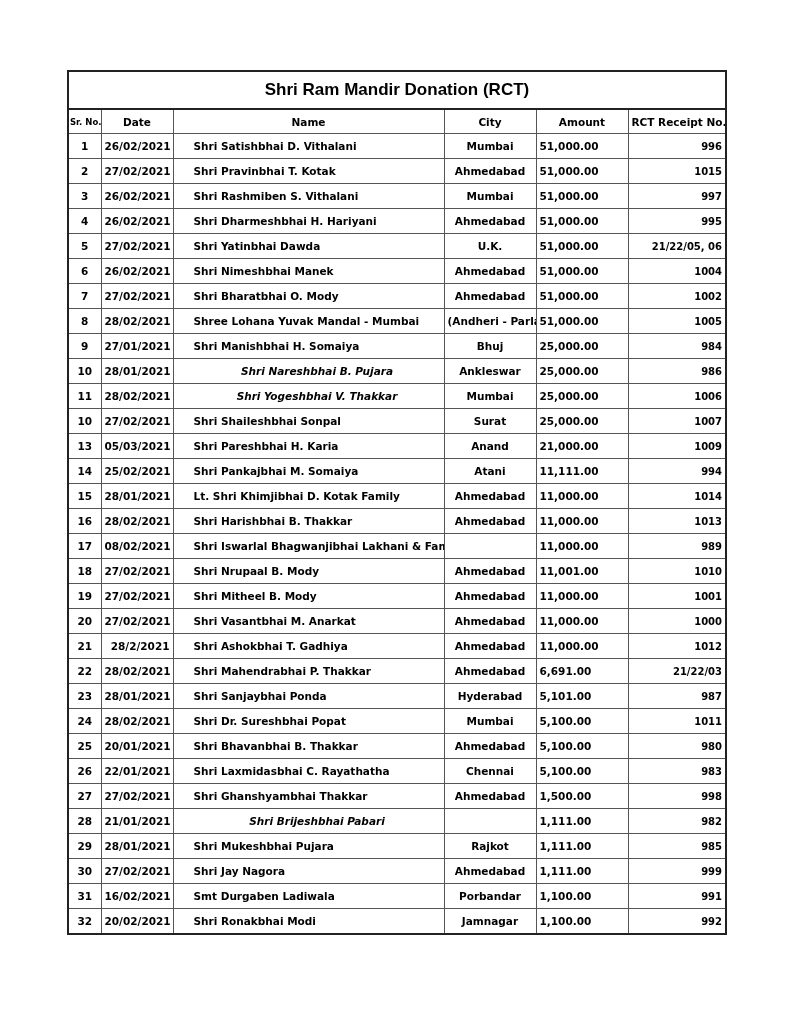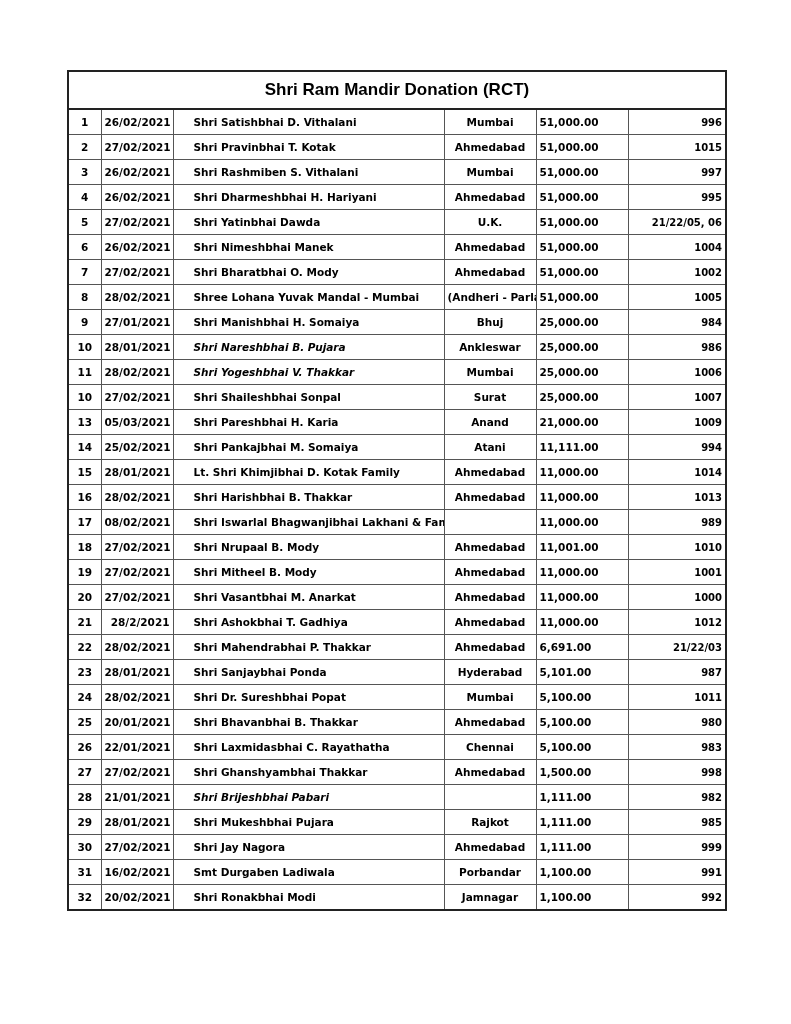--- a/index.html
+++ b/index.html
@@ -9,21 +9,21 @@
   table { border-collapse: collapse; width: 658px; table-layout: fixed; }
   td, th { border: 1px solid #555; padding: 0 3px; height: 24px; font-size: 10.5px;
            font-family: "DejaVu Sans", sans-serif; white-space: nowrap; overflow: hidden; }
   .title-cell { height: 36px; border: 2px solid #222; text-align: center;
                 font-family: "Liberation Sans", sans-serif; font-weight: bold; font-size: 17px; }
   th { font-weight: bold; text-align: center; height: 23px; font-size: 10.5px; }
   th.sr { font-size: 8.5px; padding: 0 1px; }
   td.sr { text-align: center; font-weight: bold; }
   td.date { font-weight: bold; text-align: right; padding-left: 3px; }
   td.name { font-weight: bold; text-align: left; padding-left: 20px; }
-  td.name.italic { font-style: italic; }
+  td.name.italic { font-style: italic; text-align: center; }
   td.city { font-weight: bold; text-align: center; }
   td.amount { font-weight: bold; text-align: left; padding-right: 6px; }
   td.rct { font-weight: bold; text-align: right; font-size: 10px; }
   table { border: 2px solid #222; }
 </style>
 </head>
 <body>
 
 <div class="sheet">
   <table>
@@ -32,20 +32,28 @@
       <col style="width:72px">
       <col style="width:271px">
       <col style="width:92px">
       <col style="width:92px">
       <col style="width:98px">
     </colgroup>
     <thead>
       <tr>
         <th colspan="6" class="title-cell">Shri Ram Mandir Donation (RCT)</th>
       </tr>
+      <tr>
+        <th class="sr">Sr. No.</th>
+        <th>Date</th>
+        <th>Name</th>
+        <th>City</th>
+        <th>Amount</th>
+        <th>RCT Receipt No.</th>
+      </tr>
     </thead>
     <tbody id="rows">
         <tr>
           <td class="sr">1</td>
           <td class="date">26/02/2021</td>
           <td class="name">Shri Satishbhai D. Vithalani</td>
           <td class="city">Mumbai</td>
           <td class="amount">51,000.00</td>
           <td class="rct">996</td>
         </tr>

